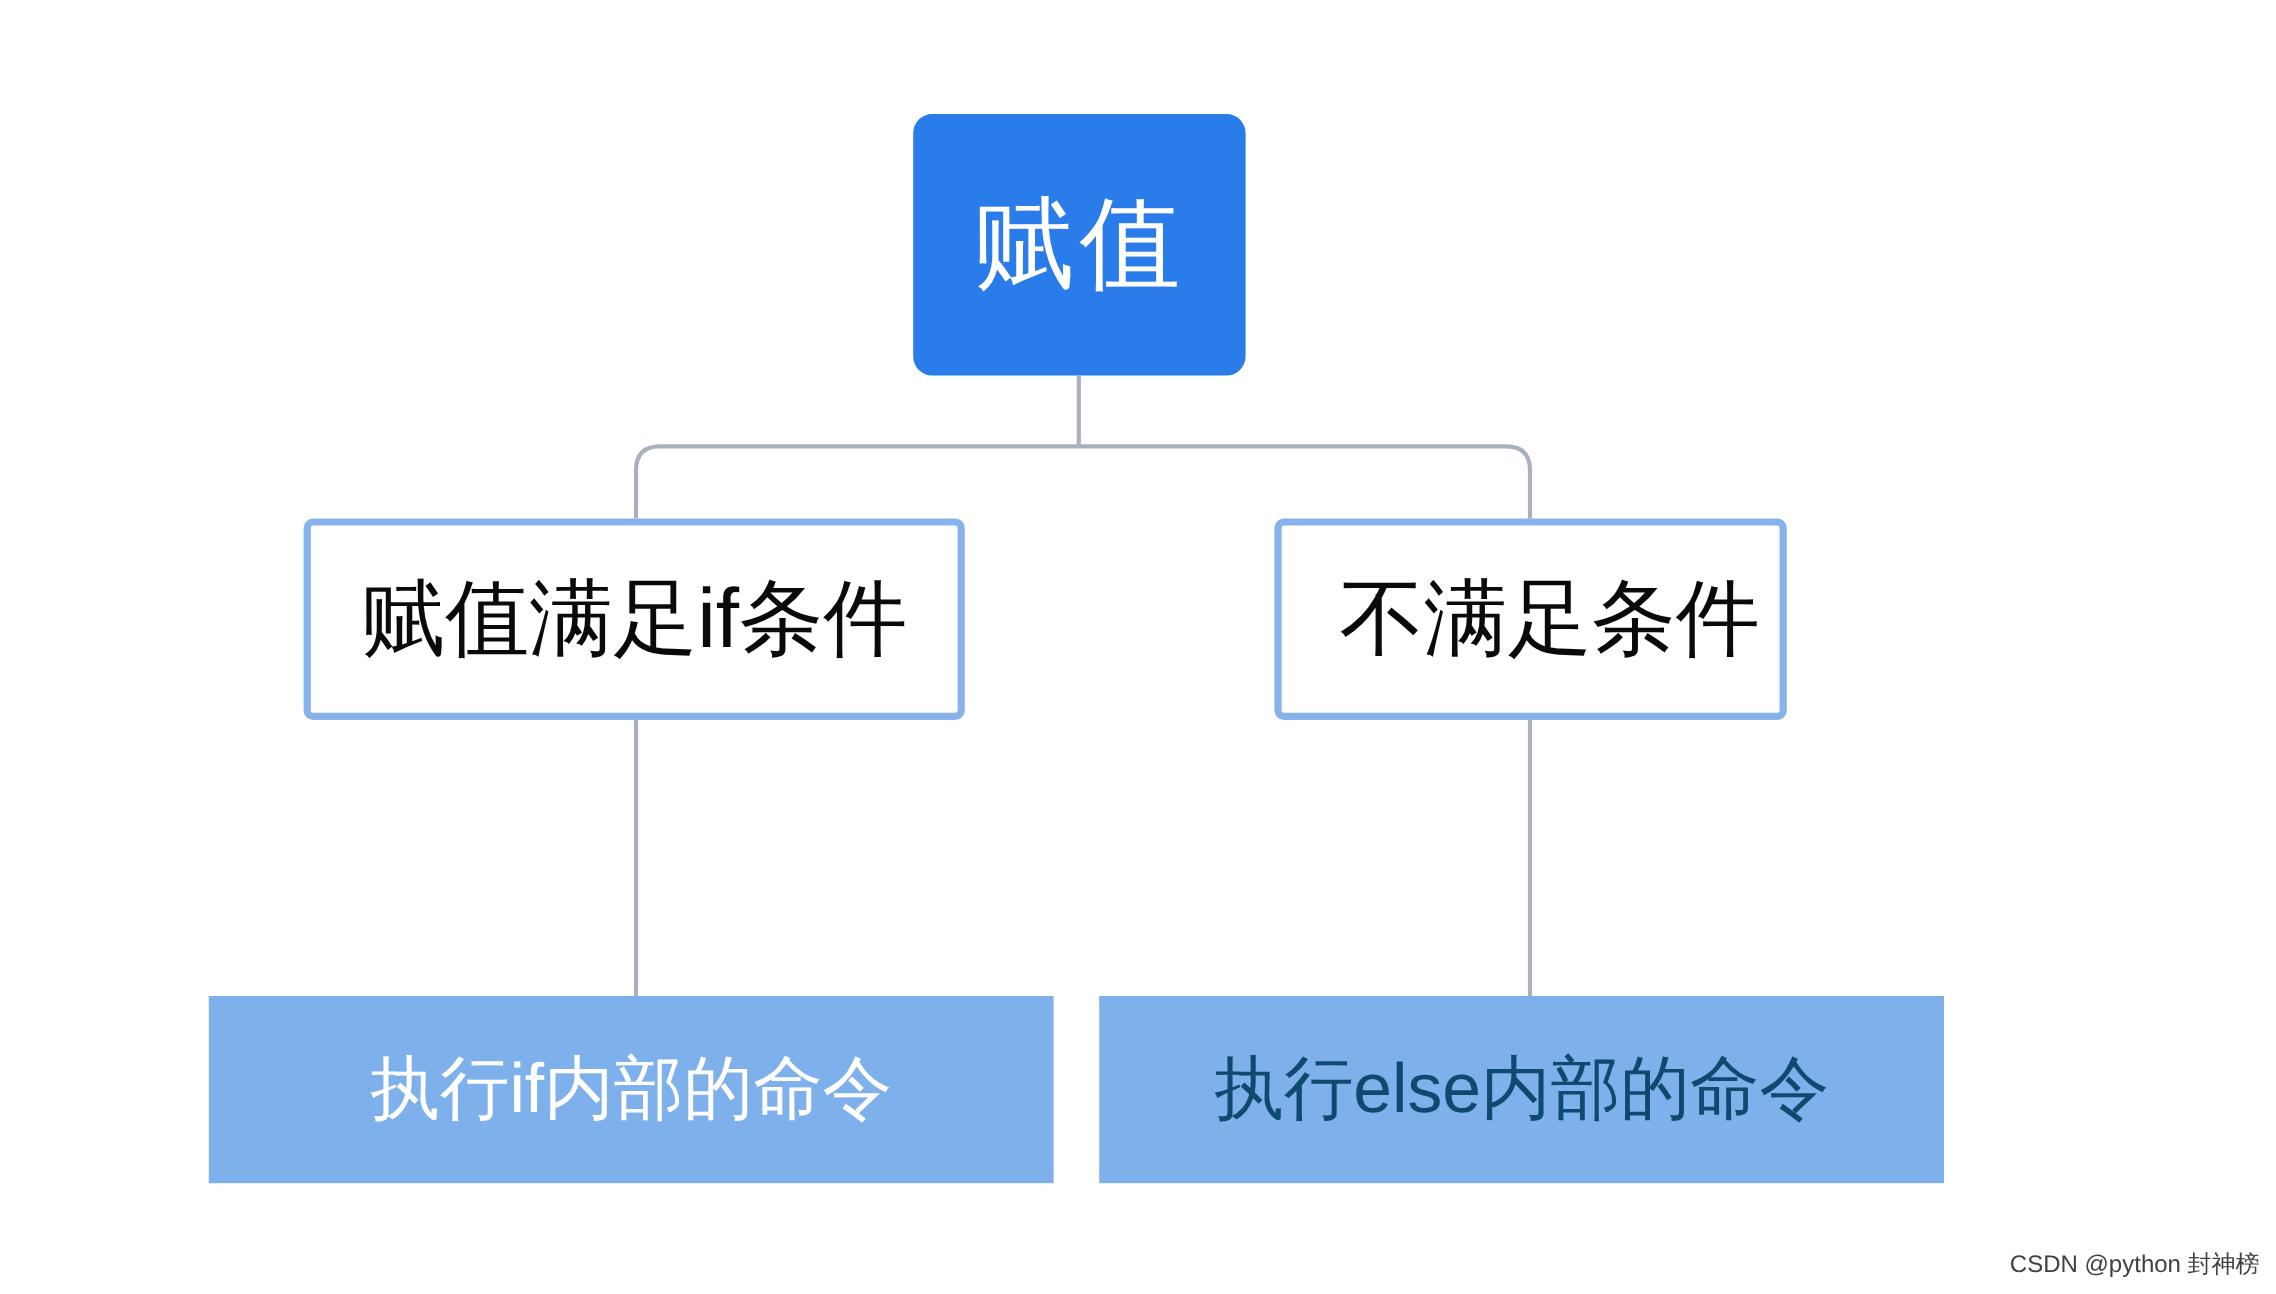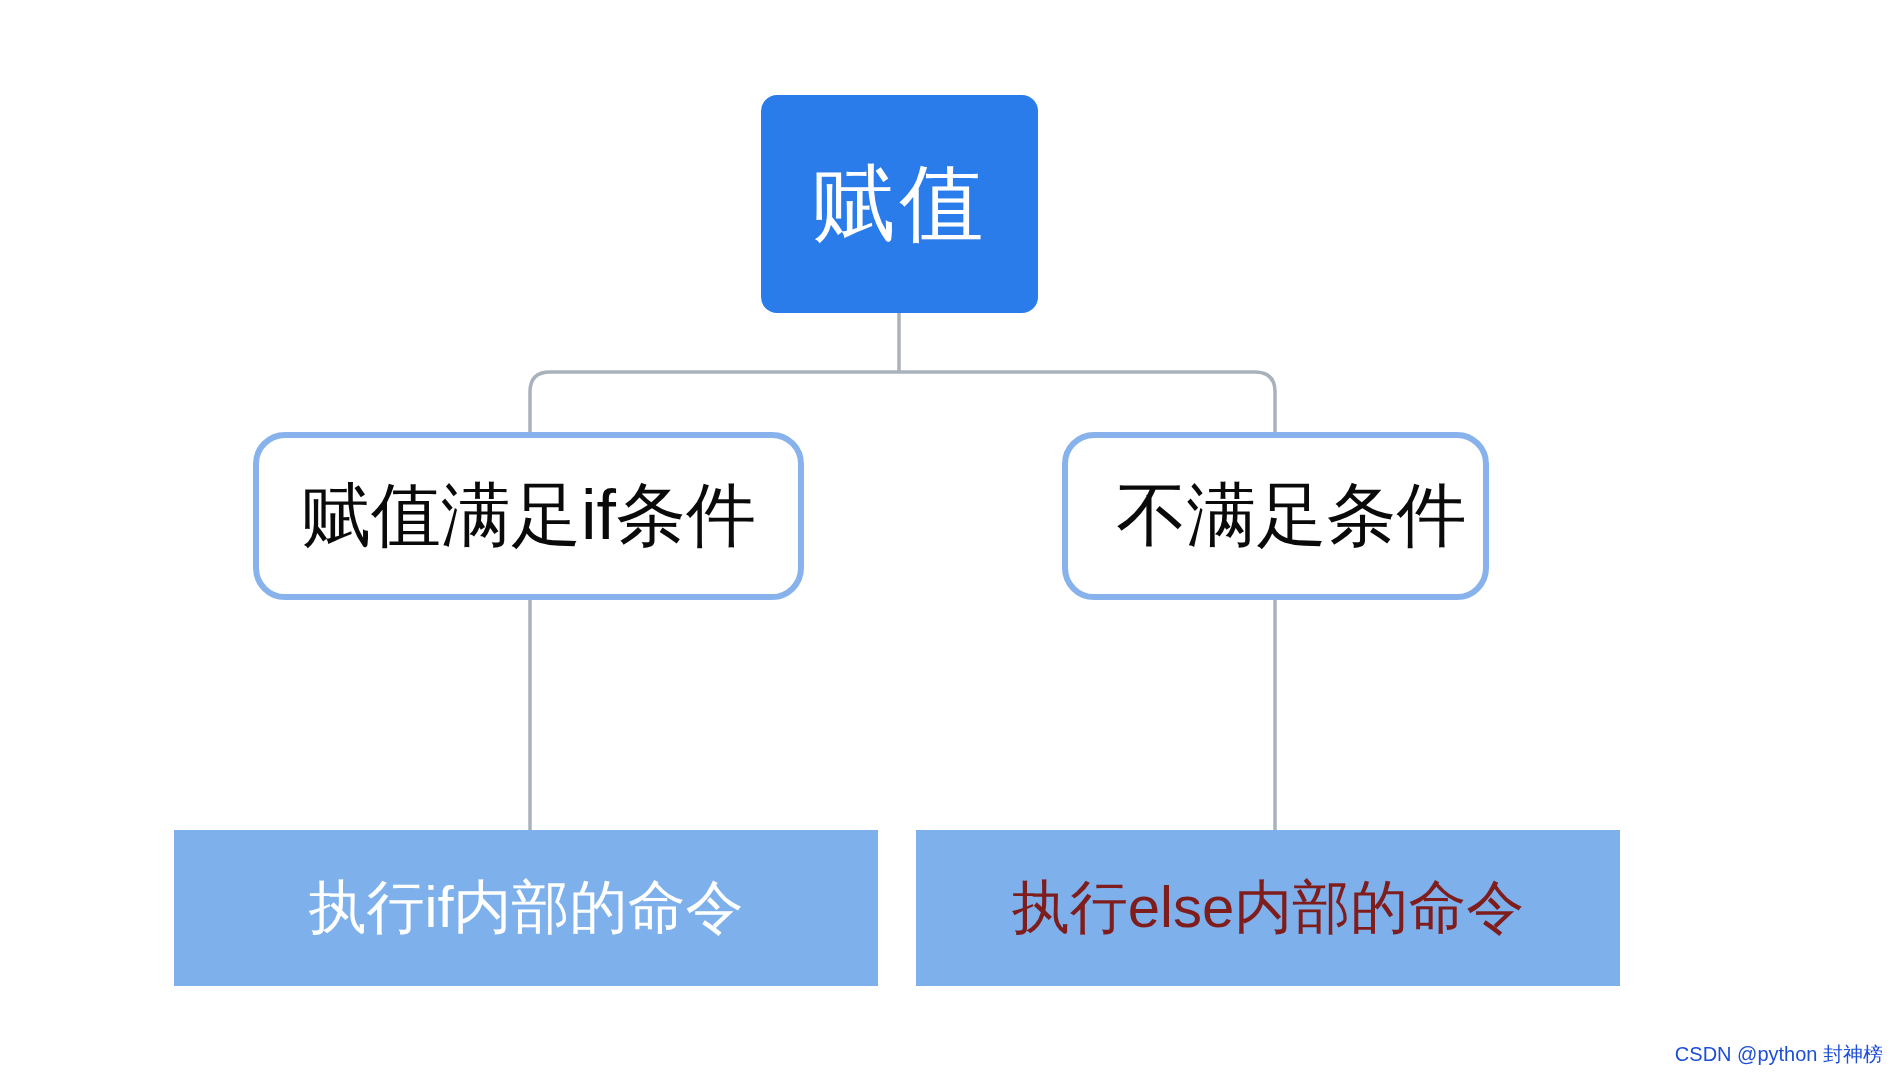--- a/index.html
+++ b/index.html
@@ -38,21 +38,21 @@
     border-radius: 16px;
     font-size: 84px;
     font-weight: 500;
     letter-spacing: 4px;
   }
   .branch {
     top: 432px;
     height: 168px;
     border-style: solid;
     border-width: 6px;
-    border-radius: 32px;
+    border-radius: 8px;
     font-size: 70px;
     font-weight: 500;
   }
   .branch-left {
     left: 253px;
     width: 551px;
   }
   .branch-right {
     left: 1062px;
     width: 427px;
@@ -93,17 +93,17 @@
   </svg>
 
   <div class="node root" style="background-color: rgb(43, 124, 235); color: rgb(255, 255, 255);">赋值</div>
 
   <div class="node branch branch-left" style="background-color: rgb(255, 255, 255); border-color: rgb(135, 178, 236); color: rgb(10, 10, 10);">赋值满足if条件</div>
 
   <div class="node branch branch-right" style="background-color: rgb(255, 255, 255); border-color: rgb(135, 178, 236); color: rgb(10, 10, 10);">不满足条件</div>
 
   <div class="node action action-left" style="background-color: rgb(126, 176, 236); color: rgb(255, 255, 255);">执行if内部的命令</div>
 
-  <div class="node action action-right" style="background-color: rgb(126, 176, 236); color: #7f1d1d;">执行else内部的命令</div>
+  <div class="node action action-right" style="background-color: rgb(126, 176, 236); color: #0c4a6e;">执行else内部的命令</div>
 
-  <div class="watermark" style="color: #1d4ed8;">CSDN @python 封神榜</div>
+  <div class="watermark" style="color: #404040;">CSDN @python 封神榜</div>
 
 </div>
 
 </body></html>

